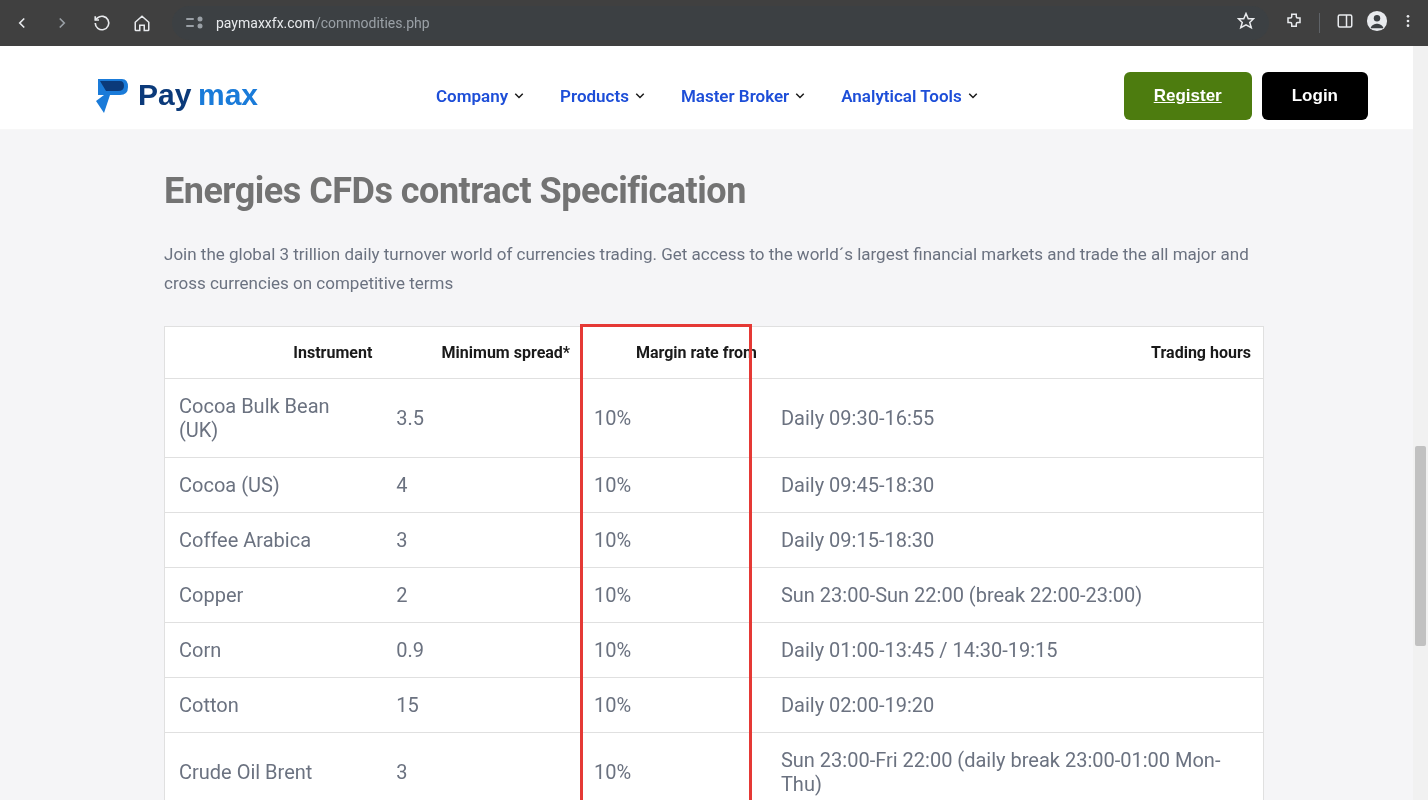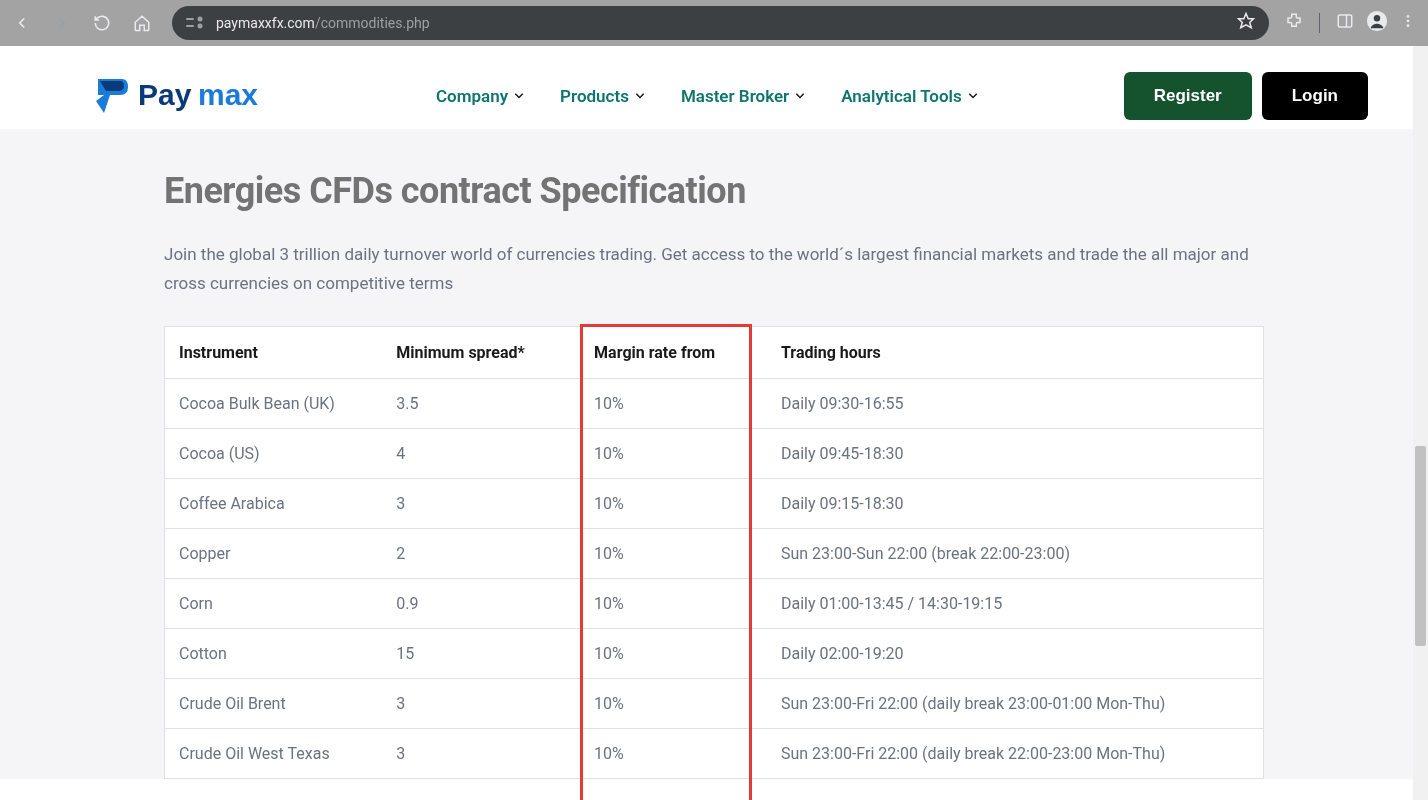--- a/index.html
+++ b/index.html
@@ -1,48 +1,48 @@
 <!DOCTYPE html>
 <html><head>
   <meta charset="utf-8">
   <style>
     * { margin: 0; padding: 0; box-sizing: border-box; }
     body { font-family: -apple-system, BlinkMacSystemFont, "Segoe UI", Roboto, sans-serif; background: #f5f5f7; }
     
     
-    .browser-chrome { background: #a3a3a3; height: 46px; display: flex; align-items: center; padding: 0 8px; gap: 8px; }
+    .browser-chrome { background: #404040; height: 46px; display: flex; align-items: center; padding: 0 8px; gap: 8px; }
     .nav-controls { display: flex; gap: 12px; align-items: center; }
     .nav-btn { width: 28px; height: 28px; display: flex; align-items: center; justify-content: center; color: #9aa0a6; cursor: pointer; border-radius: 50%; }
     .nav-btn.active { color: #e8eaed; }
     .url-bar { flex: 1; background: #3c4043; height: 34px; border-radius: 17px; display: flex; align-items: center; padding: 0 14px; gap: 10px; margin: 0 8px; }
     .url-icon { width: 20px; height: 16px; display: flex; align-items: center; justify-content: center; }
     .url-text { color: #e8eaed; font-size: 14px; flex: 1; }
     .url-text .domain-path { color: #9aa0a6; }
     .right-controls { display: flex; gap: 12px; align-items: center; padding-right: 4px; }
     .divider { width: 1px; height: 20px; background: #5f6368; margin: 0 4px; }
     
     
     .page { background: #fff; min-height: calc(800px - 46px); }
     .navbar { height: 84px; display: flex; align-items: center; justify-content: space-between; padding: 16px 60px 0 90px; border-bottom: 1px solid rgba(0,0,0,0.03); background: #fff; gap: 36px; }
     .nav-menu { display: flex; gap: 36px; align-items: center; }
-    .nav-item { font-size: 17px; font-weight: 600; color: #0f766e; display: flex; align-items: center; gap: 6px; cursor: pointer; }
+    .nav-item { font-size: 17px; font-weight: 600; color: #1d4ed8; display: flex; align-items: center; gap: 6px; cursor: pointer; }
     .chevron-down { width: 10px; height: 6px; display: inline-block; }
     .nav-buttons { display: flex; gap: 10px; }
     .btn { padding: 14px 30px; font-size: 17px; font-weight: 600; border-radius: 6px; border: none; cursor: pointer; }
-    .btn-register { background: #14532d; color: #fff; }
+    .btn-register { background: #4d7c0f; color: #fff; text-decoration: underline; }
     .btn-login { background: #000; color: #fff; }
     
     .content-wrap { background: #f5f5f7; padding: 40px 0 0 0; }
     .content { max-width: 1200px; margin: 0 auto; padding: 0 50px; }
     .page-title { font-size: 36px; font-weight: 700; color: #737373; margin-bottom: 28px; letter-spacing: -0.5px; }
     .page-desc { font-size: 17px; color: #6b7280; line-height: 1.7; margin-bottom: 28px; max-width: 1100px; }
     
     .spec-table { width: 100%; border-collapse: collapse; background: #fff; border: 1px solid #e0e0e0; }
-    .spec-table th { text-align: left; padding: 16px 12px; font-size: 16px; font-weight: 700; color: #1a1a1a; border-bottom: 1px solid #e0e0e0; }
-    .spec-table td { padding: 15px 12px; font-size: 16px; color: #6b7280; border-bottom: 1px solid #e0e0e0; }
+    .spec-table th { text-align: right; padding: 16px 12px; font-size: 16px; font-weight: 700; color: #1a1a1a; border-bottom: 1px solid #e0e0e0; }
+    .spec-table td { padding: 15px 12px; font-size: 20px; color: #6b7280; border-bottom: 1px solid #e0e0e0; }
     .spec-table th:first-child, .spec-table td:first-child { padding-left: 14px; }
     
     .col-instrument { width: 20%; }
     .col-spread { width: 18%; }
     .col-margin { width: 17%; }
     .col-hours { width: 45%; }
     
     
     .margin-highlight {
       position: absolute;

